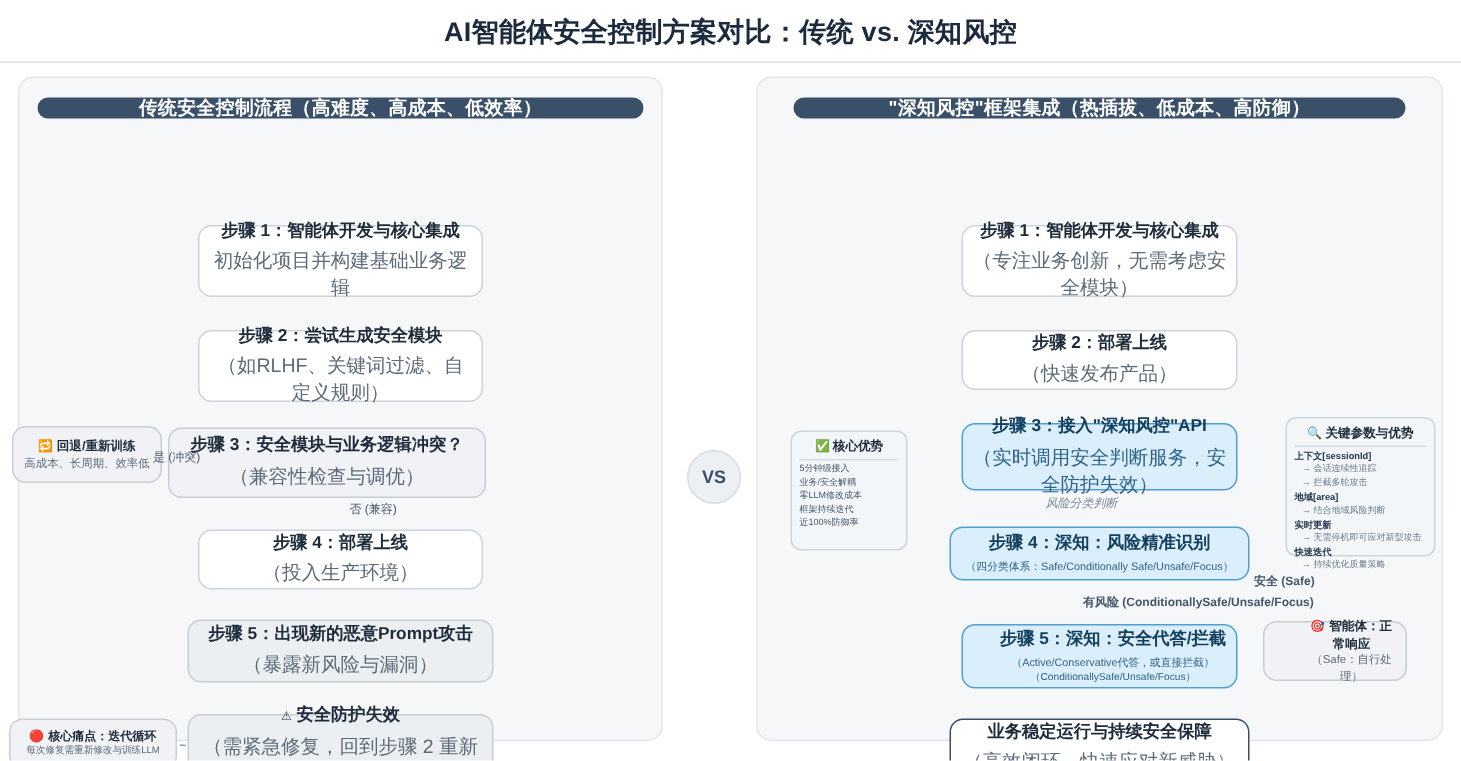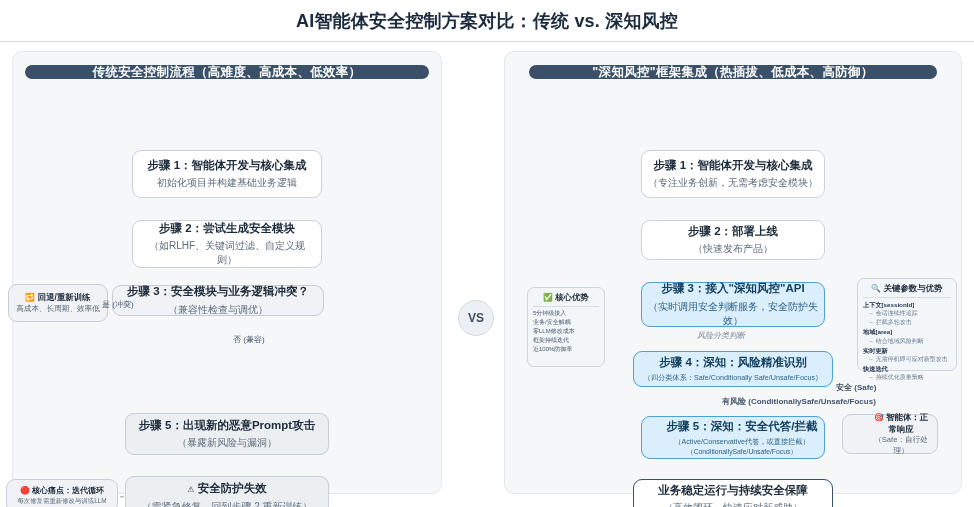--- a/index.html
+++ b/index.html
@@ -53,21 +53,21 @@
   .panel-right .panel-header { left: 24px; right: 24px; }
 
   .node {
     position:absolute;
     border-radius: 9px;
     display:flex; flex-direction:column; align-items:center; justify-content:center;
     text-align:center;
     padding: 4px 6px;
   }
   .node .t1 { font-size: 11.5px; font-weight:bold; line-height:1.35; color:#1d2b3a; }
-  .node .t2 { font-size: 10px; color:#5c6b7a; line-height:1.4; margin-top:3px; }
+  .node .t2 { font-size: 13px; color:#5c6b7a; line-height:1.4; margin-top:3px; }
   .node .t3 { font-size: 7.6px; color:#5c6b7a; line-height:1.35; }
 
   .n-plain { background:#ffffff; border:1px solid #ccd3db; }
   .n-grey  { background:#eceff2; border:1px solid #c7ced6; }
   .n-blue  { background:#dbeefb; border:1.4px solid #4e9fd4; }
   .n-blue .t1 { color:#13405f; }
   .n-blue .t2, .n-blue .t3 { color:#2f6487; }
   .n-dark  { background:#ffffff; border:1.4px solid #3a5068; }
   .n-soft  { background:#f0f2f5; border:1px solid #c7ced6; }
 
@@ -170,25 +170,29 @@
   <div class="node n-plain" style="left:132px; top:108px; width:190px; height:48px;">
     <div class="t1">步骤 1：智能体开发与核心集成</div>
     <div class="t2">初始化项目并构建基础业务逻辑</div>
   </div>
 
   <div class="node n-plain" style="left:132px; top:178px; width:190px; height:48px;">
     <div class="t1">步骤 2：尝试生成安全模块</div>
     <div class="t2">（如RLHF、关键词过滤、自定义规则）</div>
   </div>
 
-  <div class="node n-soft" style="left:112px; top:243px; width:212px; height:31px;">
+  <div class="node n-soft" style="left:112px; top:243px; width:212px; height:47px;">
     <div class="t1">步骤 3：安全模块与业务逻辑冲突？</div>
     <div class="t2">（兼容性检查与调优）</div>
   </div>
 
+  <div class="node n-plain" style="left:132px; top:311px; width:190px; height:40px;">
+    <div class="t1">步骤 4：部署上线</div>
+    <div class="t2">（投入生产环境）</div>
+  </div>
 
   <div class="node n-grey" style="left:125px; top:371px; width:204px; height:42px;">
     <div class="t1">步骤 5：出现新的恶意Prompt攻击</div>
     <div class="t2">（暴露新风险与漏洞）</div>
   </div>
 
   <div class="node n-grey" style="left:125px; top:434px; width:204px; height:43px;">
     <div class="t1">
       <span class="emoji">⚠</span>
       <span>安全防护失效</span>

